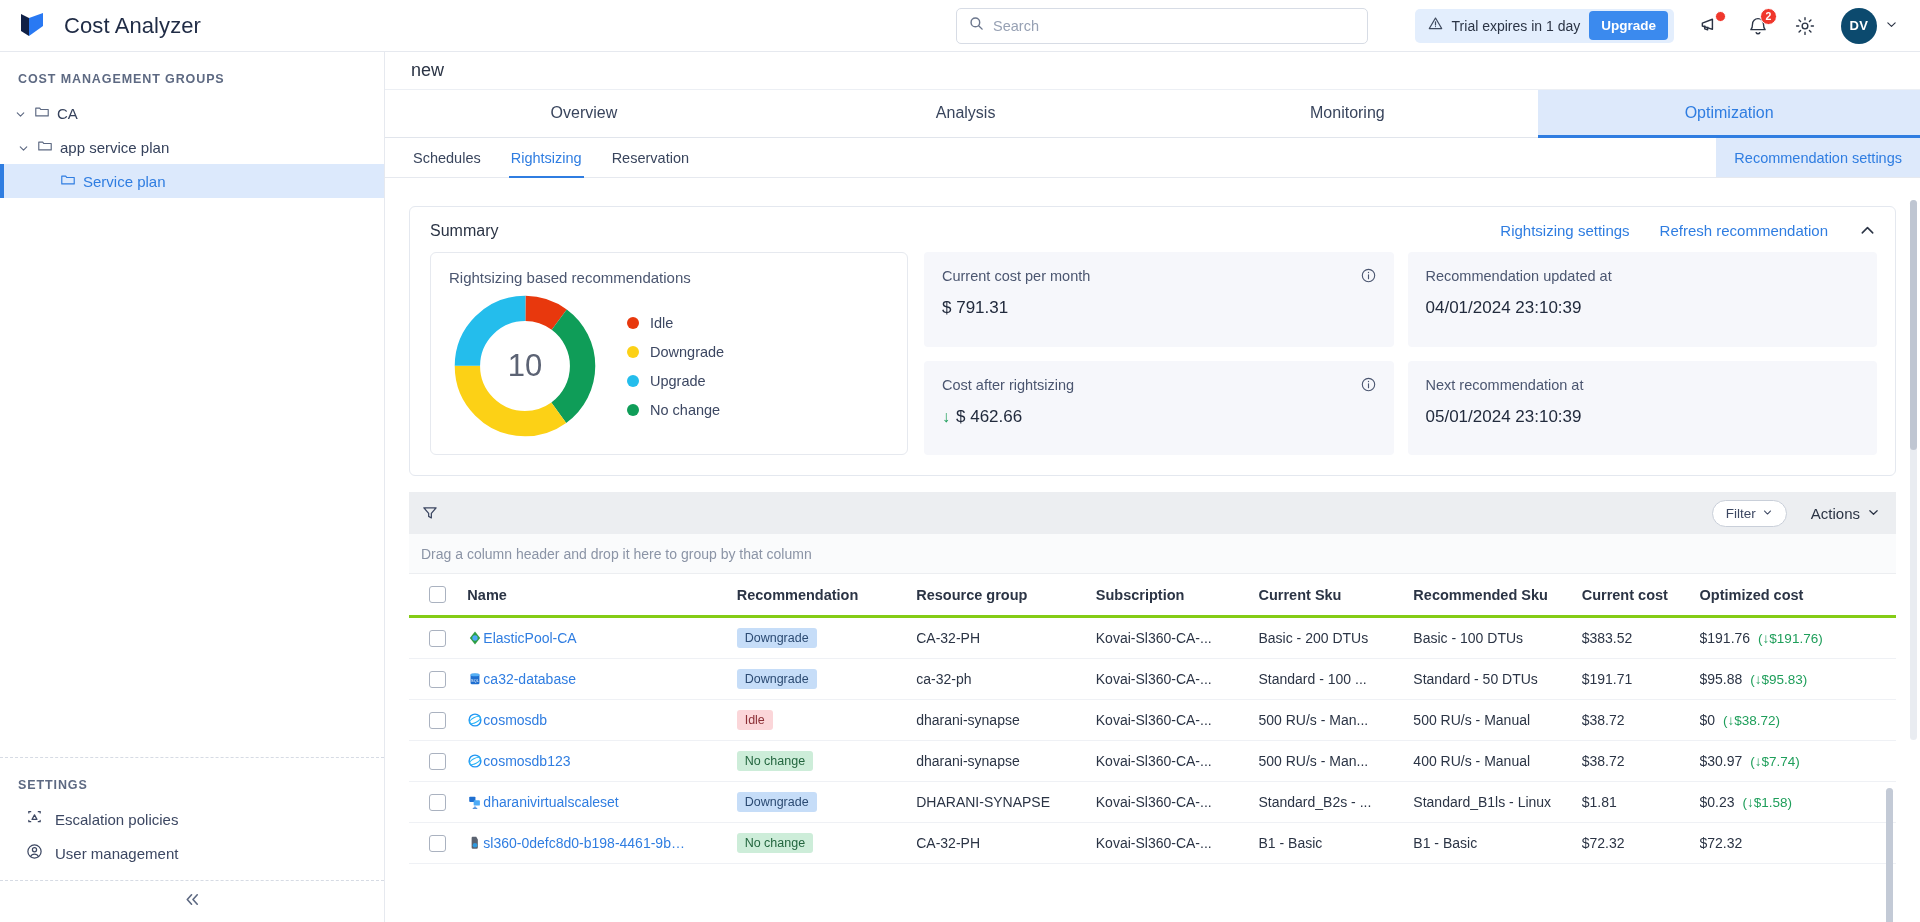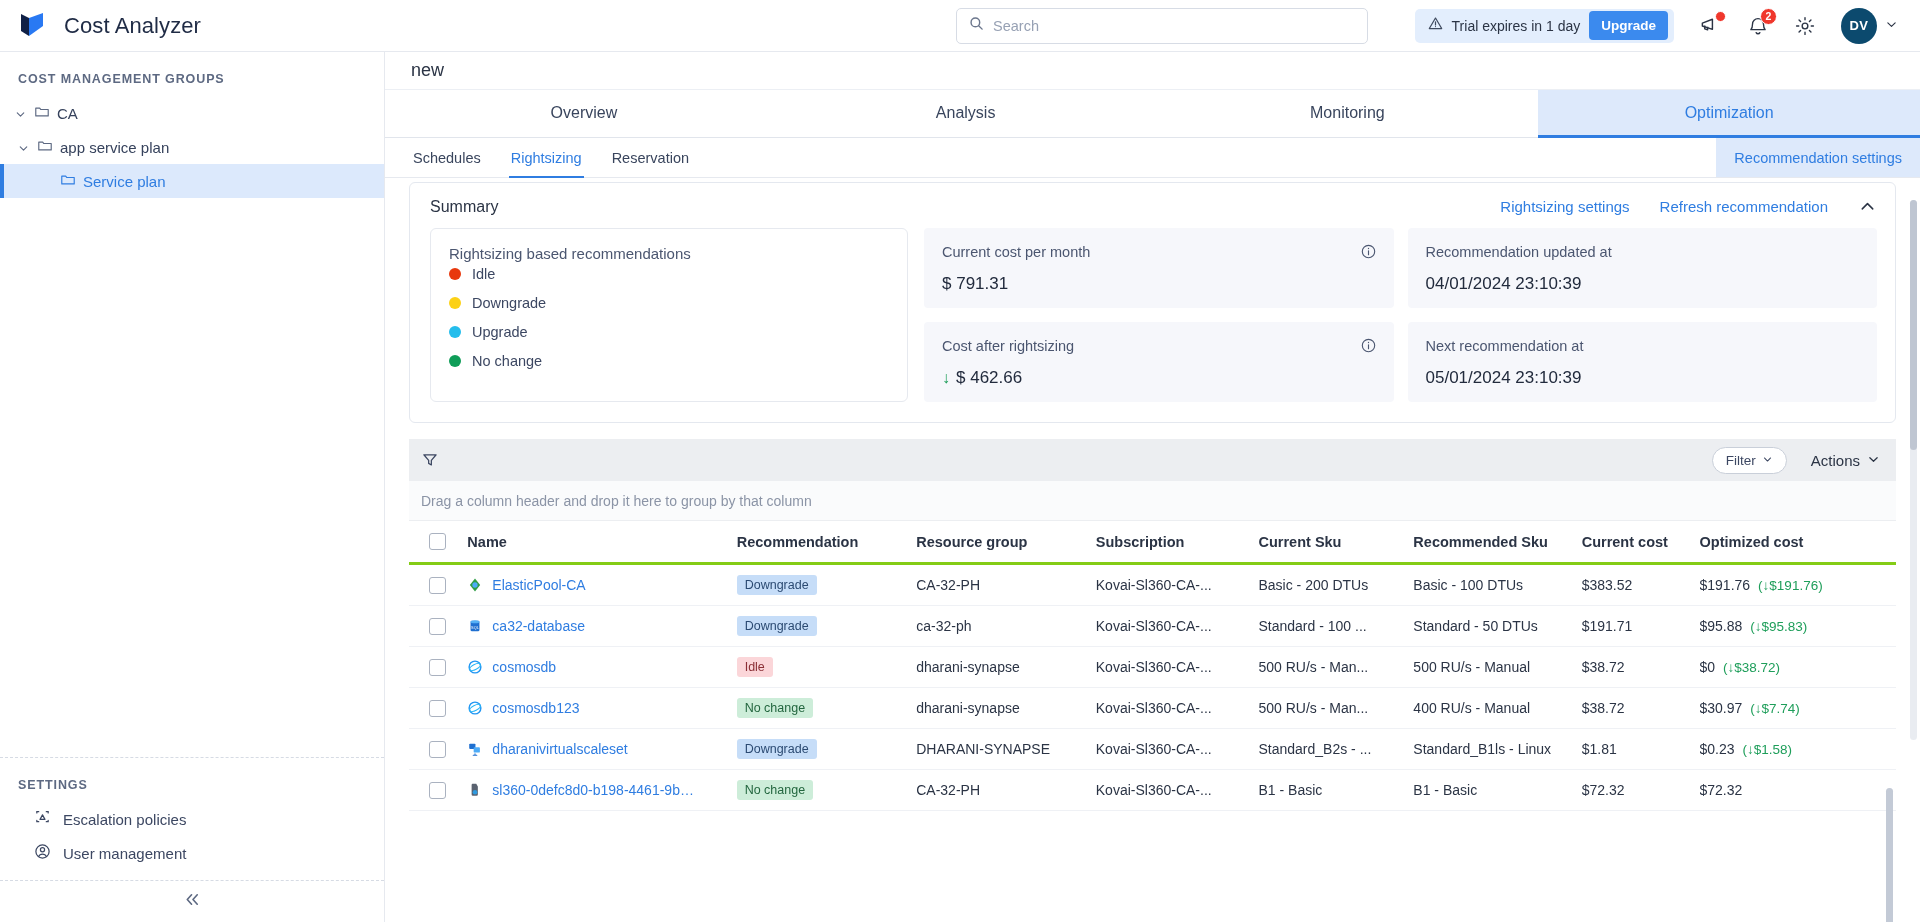--- a/index.html
+++ b/index.html
@@ -95,21 +95,21 @@
   .tree-row.selected {
     background: #dce9fc; border-left-color: #2f7de1; color: #2f7de1;
   }
   .tree-row.selected svg { stroke: #2f7de1; }
   .chev { width: 13px; height: 13px; flex: 0 0 13px; }
 
   .side-sep { border-top: 1px dashed #d6dbe4; margin: 0 0 0 0; }
   .settings-block { padding-bottom: 10px; }
   .nav-row {
     display: flex; align-items: center; gap: 12px;
-    height: 34px; padding-left: 34px; font-size: 15px;
+    height: 34px; padding-left: 26px; font-size: 15px;
     color: #3c4762; cursor: pointer;
   }
   .collapse-bar {
     height: 42px; display: flex; align-items: center; justify-content: center;
     border-top: 1px dashed #d6dbe4; cursor: pointer;
   }
 
   
   .main { flex: 1; display: flex; flex-direction: column; min-width: 0; position: relative; }
   .page-title-bar {
@@ -144,21 +144,21 @@
     margin-left: auto; align-self: stretch; display: flex; align-items: center;
     background: #dde9fb; color: #2f7de1; font-size: 14.5px;
     padding: 0 18px; cursor: pointer;
   }
 
   .scroll-area { flex: 1; overflow: hidden; padding: 0 24px 0 24px; position: relative; }
 
   
   .summary-card {
     border: 1px solid #e4e8ef; border-radius: 6px;
-    margin-top: 4px; background: #fff;
+    margin-top: 28px; background: #fff;
   }
   .summary-head {
     display: flex; align-items: center; padding: 14px 18px 8px 20px;
   }
   .summary-title { font-size: 16px; color: #2b3445; }
   .summary-actions { margin-left: auto; display: flex; align-items: center; gap: 30px; }
   .link-blue { color: #2f7de1; font-size: 15px; cursor: pointer; }
   .collapse-chev { cursor: pointer; display: flex; align-items: center; }
 
   .summary-body { display: flex; gap: 16px; padding: 4px 18px 20px 20px; }
@@ -225,21 +225,21 @@
   tbody td {
     font-size: 14px; color: #2b3445; padding: 10px 8px 10px 0;
     border-bottom: 1px solid #eff1f5; white-space: nowrap;
     overflow: hidden; text-overflow: ellipsis;
   }
   .col-chk { width: 52px; padding-left: 20px !important; }
   .chk {
     width: 17px; height: 17px; border: 1px solid #aab2c0;
     border-radius: 3px; background: #fff; cursor: pointer; display: block;
   }
-  .name-cell { display: flex; align-items: center; gap: 9px; }
+  .name-cell { display: flex; align-items: center; }
   .res-link { color: #2f7de1; cursor: pointer; overflow: hidden; text-overflow: ellipsis; }
   .badge {
     display: inline-block; font-size: 12.5px; border-radius: 3px; padding: 3px 8px;
   }
   .badge-downgrade { background: #c6ddf8; color: #2b4a72; }
   .badge-idle { background: #fbd6d9; color: #8b2f36; }
   .badge-nochange { background: #cdedd9; color: #23663f; }
   .saving { color: #1e9e5a; font-size: 13.5px; margin-left: 8px; }
 
   
@@ -457,20 +457,30 @@
                   <path d="M4.5 12.5 L10 7 L15.5 12.5" stroke-linecap="round" stroke-linejoin="round"></path>
                 </svg>
               </span>
             </span>
           </div>
 
           <div class="summary-body">
             <div class="chart-card">
               <div class="chart-card-title">Rightsizing based recommendations</div>
               <div class="chart-row">
+                <div class="donut-wrap">
+                  <svg width="152" height="152" viewBox="0 0 42 42">
+
+                    <circle cx="21" cy="21" r="15.9155" fill="none" stroke="#e8380d" stroke-width="7" stroke-dasharray="10 90" stroke-dashoffset="25"></circle>
+                    <circle cx="21" cy="21" r="15.9155" fill="none" stroke="#0f9d58" stroke-width="7" stroke-dasharray="30 70" stroke-dashoffset="15"></circle>
+                    <circle cx="21" cy="21" r="15.9155" fill="none" stroke="#fcd116" stroke-width="7" stroke-dasharray="35 65" stroke-dashoffset="-15"></circle>
+                    <circle cx="21" cy="21" r="15.9155" fill="none" stroke="#24bdec" stroke-width="7" stroke-dasharray="25 75" stroke-dashoffset="-50"></circle>
+                  </svg>
+                  <div class="donut-center">10</div>
+                </div>
 
                 <div class="legend">
                   <div class="legend-item">
                     <span class="legend-dot" style="background:#e8380d"></span>
                     <span>Idle</span>
                   </div>
                   <div class="legend-item">
                     <span class="legend-dot" style="background:#fcd116"></span>
                     <span>Downgrade</span>
                   </div>

